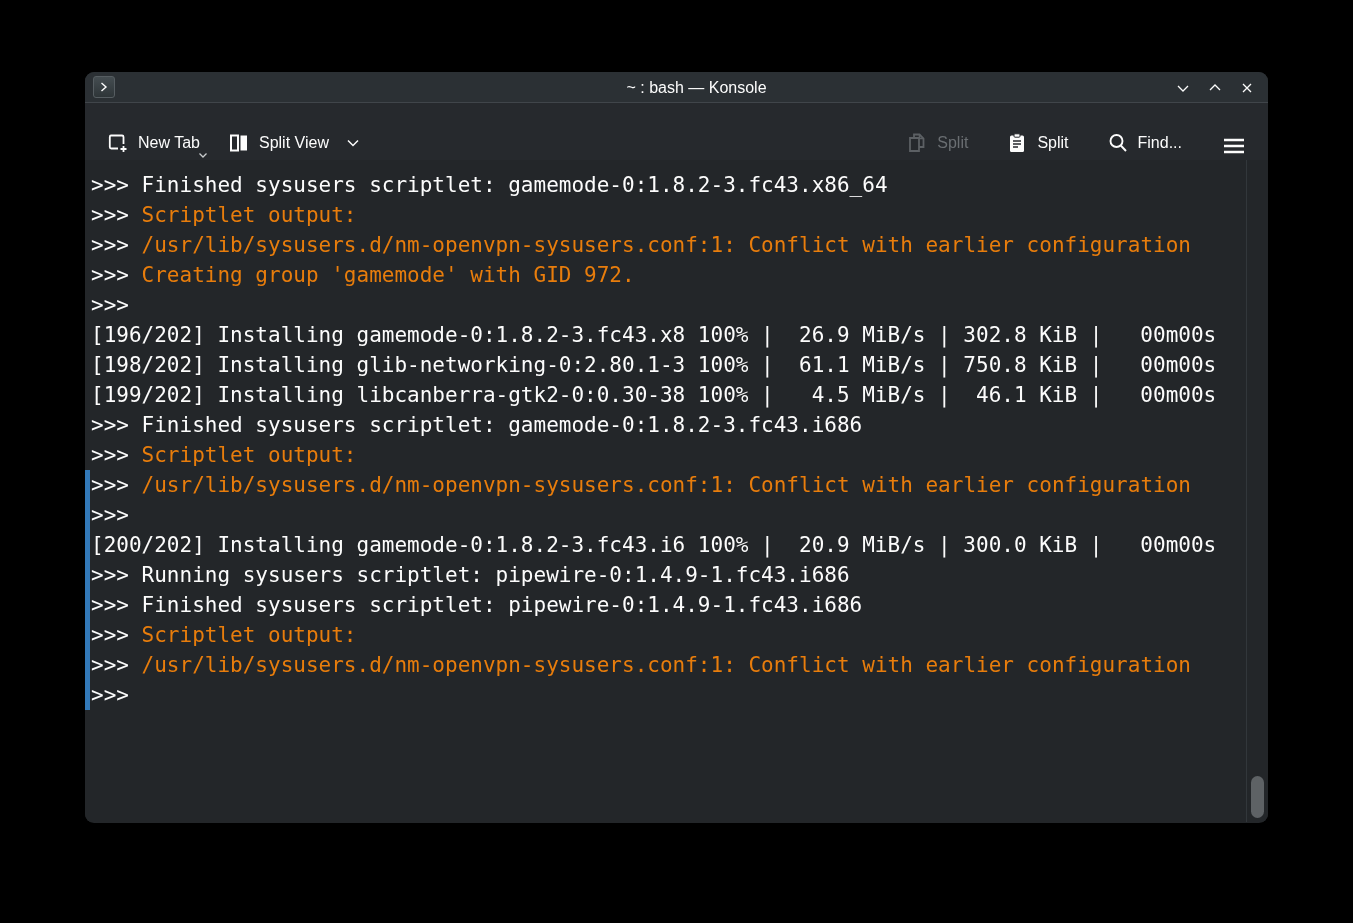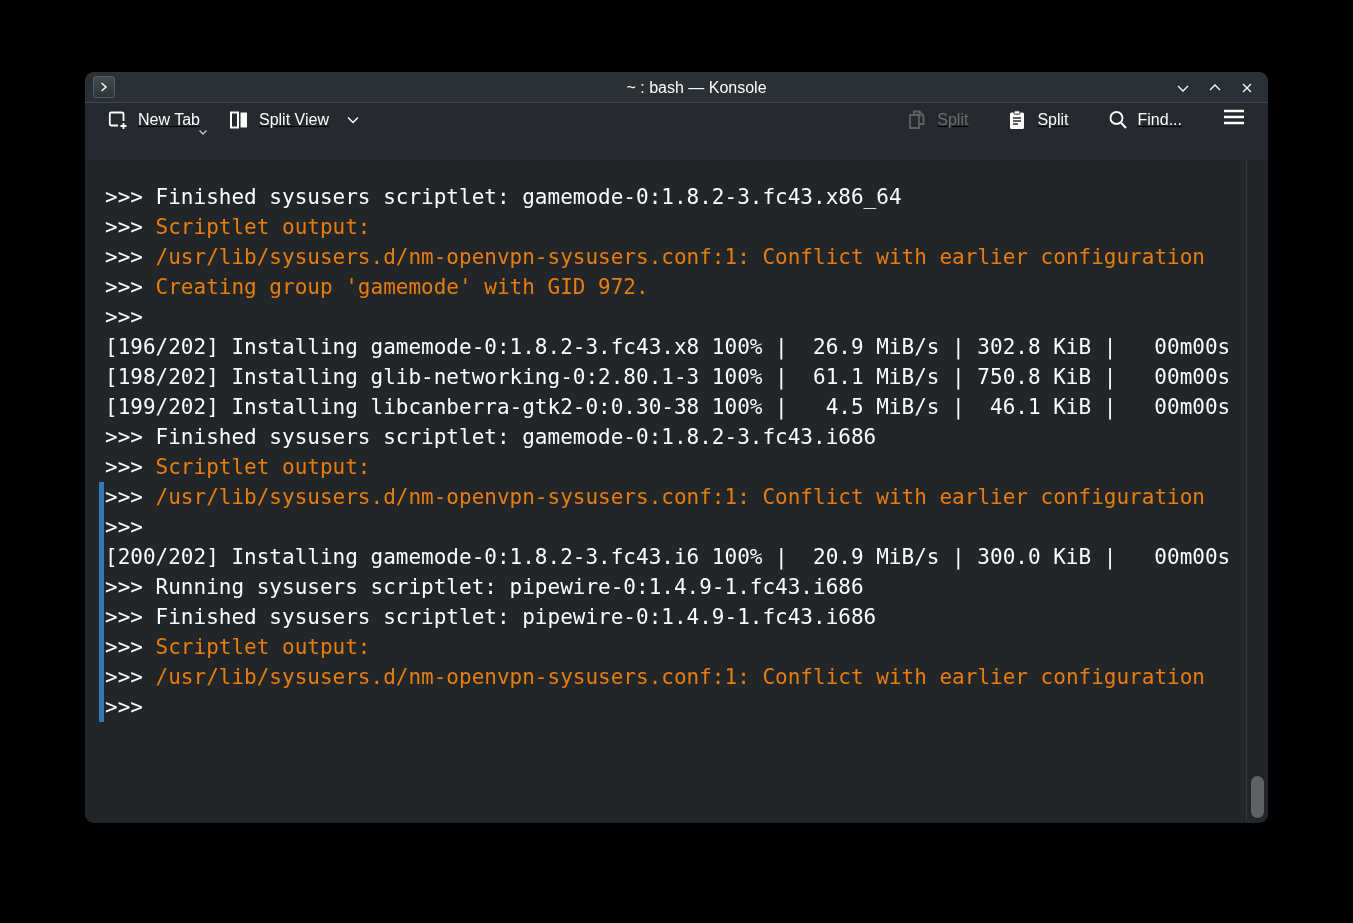--- a/index.html
+++ b/index.html
@@ -33,42 +33,42 @@
     flex:1;text-align:center;color:var(--text);font-size:16px;line-height:31px;margin-left:40px;
   }
   .win-controls{
     position:absolute;right:12px;top:0;height:31px;display:flex;align-items:center;gap:14px;
   }
   .win-btn{background:none;border:none;width:18px;height:18px;display:flex;align-items:center;justify-content:center;cursor:pointer;padding:0;}
 
   
   .toolbar{
     height:57px;background:var(--toolbar);
-    display:flex;align-items:flex-start;padding:0 18px 0 20px;text-decoration:underline;
+    display:flex;align-items:flex-end;padding:0 18px 0 20px;
   }
   .tb-btn{
     position:relative;background:none;border:none;color:var(--text);
     font-size:16px;font-family:"Liberation Sans",sans-serif;
     display:flex;align-items:center;gap:9px;cursor:pointer;padding:6px 10px 6px 2px;
   }
   .tb-btn.disabled{color:var(--disabled);cursor:default;}
   .tb-btn .ico{display:flex;align-items:center;}
   .newtab-chevron{position:absolute;right:2px;bottom:-3px;}
   .tb-gap{width:16px;}
   .tb-spacer{flex:1;}
   .tb-right-gap{width:26px;}
   .menu-btn{background:none;border:none;cursor:pointer;display:flex;align-items:center;padding:4px;}
 
   
   .terminal{
     position:relative;height:662px;background:var(--background);
     font-family:"DejaVu Sans Mono","Liberation Mono",monospace;
     font-size:21px;color:var(--text);
   }
-  .term-lines{position:absolute;left:0;top:22px;right:24px;padding-left:14px;}
+  .term-lines{position:absolute;left:0;top:10px;right:24px;}
   .term-line{position:relative;height:30px;line-height:30px;padding-left:6px;white-space:pre;overflow:hidden;}
   .term-line.marked::before{
     content:"";position:absolute;left:0;top:0;width:5px;height:30px;background:var(--marker_blue);
   }
   .prompt{color:var(--text);}
   .line-text{color:var(--text);}
   .line-text.orange{color:var(--orange);}
 
   .scrollbar{
     position:absolute;right:0;top:0;width:22px;height:662px;

